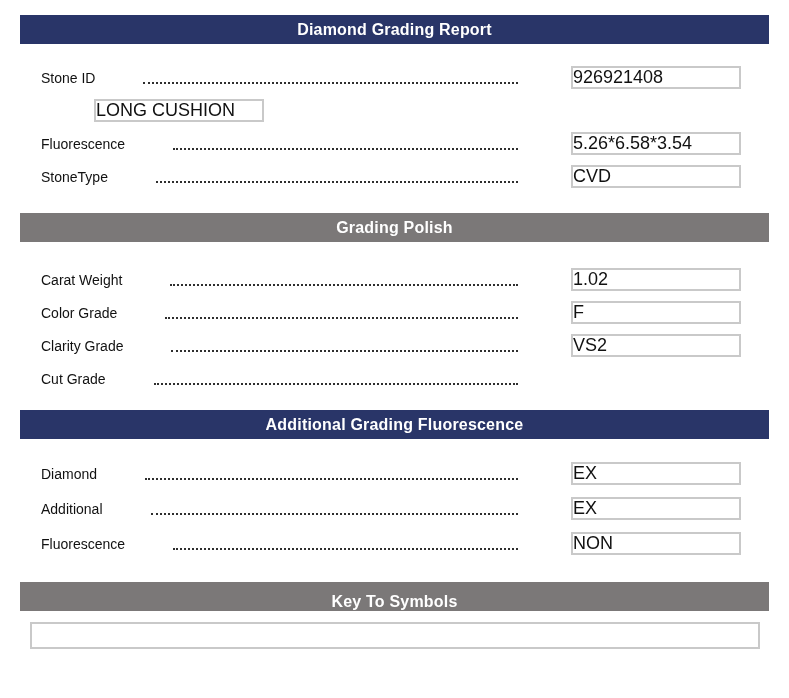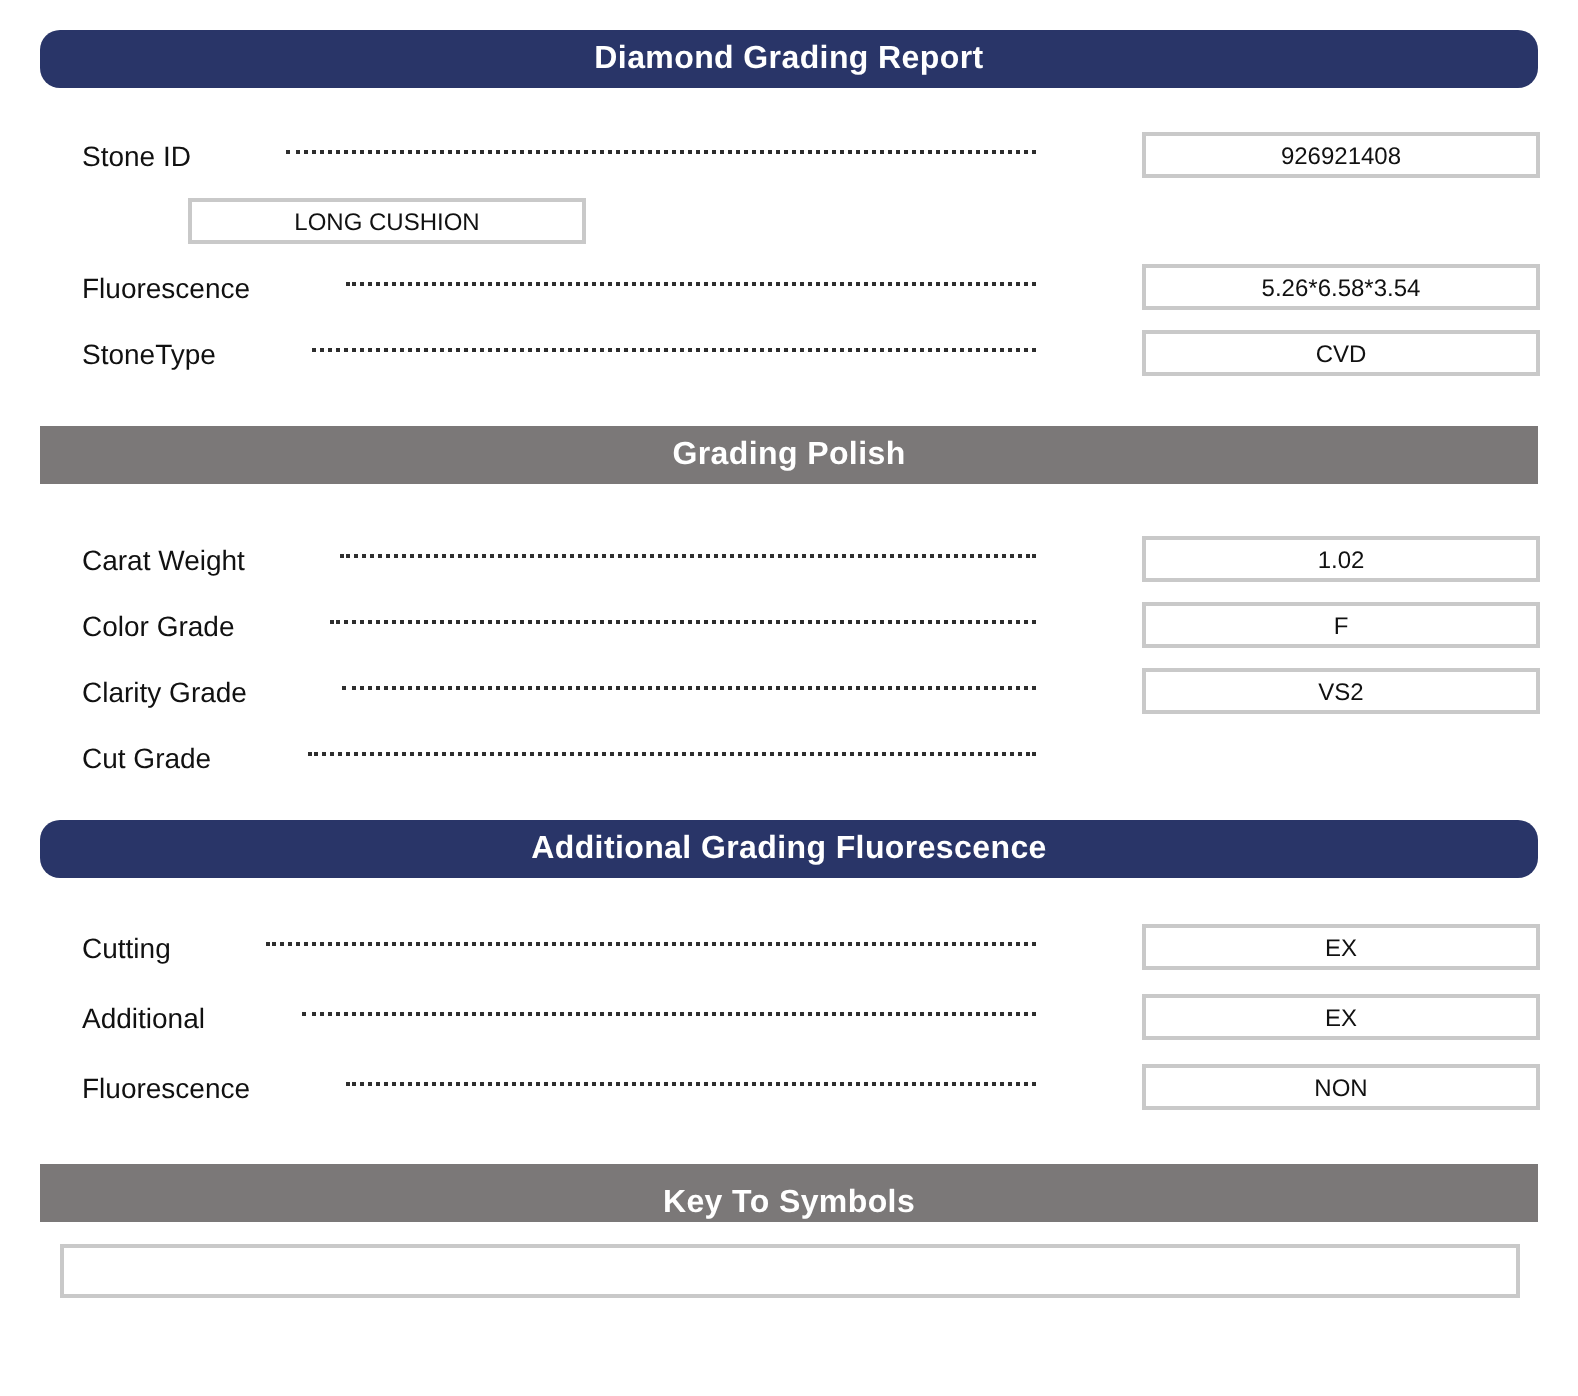--- a/index.html
+++ b/index.html
@@ -27,21 +27,21 @@
     width: 749px;
     height: 29px;
     display: flex;
     align-items: center;
     justify-content: center;
     font-size: 16px;
     font-weight: 700;
     color: var(--header-text);
     letter-spacing: 0.2px;
   }
-  .bar.navy { background: var(--header-navy); border-radius: 10px; }
+  .bar.navy { background: var(--header-navy); }
   .bar.gray { background: var(--header-gray); }
 
   .bar.s1 { margin-top: 15px; }
   .bar.s2 { margin-top: 25px; }
   .bar.s3 { margin-top: 20px; }
   .bar.s4 { margin-top: 27px; align-items: flex-end; }
 
   .rows { margin-left: 41px; }
   .rows.r1 { margin-top: 22px; }
   .rows.r2 { margin-top: 26px; }
@@ -52,44 +52,43 @@
     align-items: center;
     height: 23px;
     margin-bottom: 10px;
   }
   .rows.r3 .row { margin-bottom: 12px; }
   .row:last-child { margin-bottom: 0; }
 
   .leader {
     width: 477px;
     display: flex;
-    align-items: center;
+    align-items: flex-end;
     gap: 48px;
   }
   .lbl {
     font-size: 14px;
     line-height: 20px;
     white-space: nowrap;
     color: var(--body-text);
   }
   .dots {
     flex: 1;
     border-bottom: 2px dotted #2e2e2e;
     margin-bottom: 4px;
     min-width: 10px;
   }
   .val {
     margin-left: 53px;
-    width: 199px;
+    width: 170px;
     height: 23px;
     border: 2px solid var(--field-box-border);
     background: #ffffff;
-    text-align: center;
     font-family: inherit;
-    font-size: 12px;
+    font-size: 18px;
     color: var(--body-text);
     padding: 0;
     outline: none;
   }
   .keybox {
     display: block;
     margin: 11px 0 0 30px;
     width: 730px;
     height: 27px;
     border: 2px solid var(--field-box-border);
@@ -168,21 +167,21 @@
       </div>
     </div>
   </div>
 
   <div class="bar navy s3">
     <span>Additional Grading Fluorescence</span>
   </div>
   <div class="rows r3">
     <div class="row">
       <div class="leader">
-        <span class="lbl">Cutting</span>
+        <span class="lbl">Diamond</span>
         <span class="dots"></span>
       </div>
       <input class="val" readonly="" value="EX" style="">
     </div>
     <div class="row">
       <div class="leader">
         <span class="lbl">Additional</span>
         <span class="dots"></span>
       </div>
       <input class="val" readonly="" value="EX" style="">

